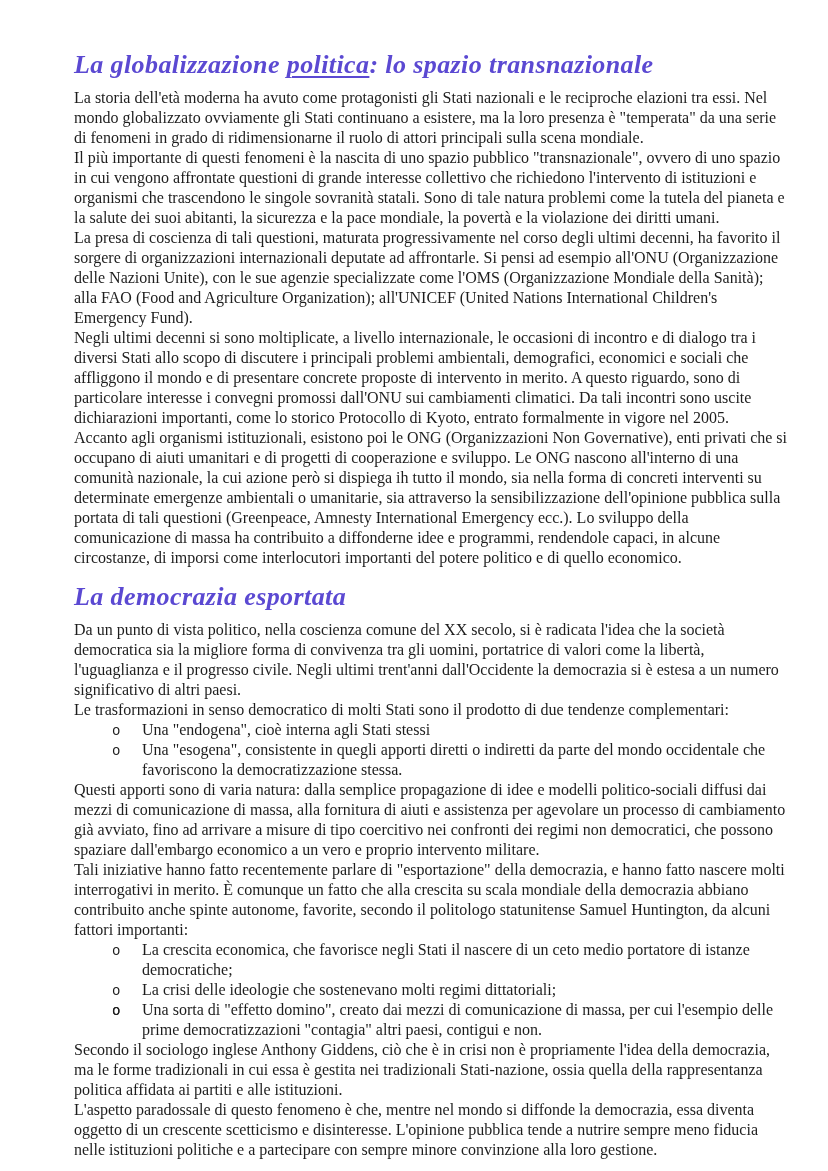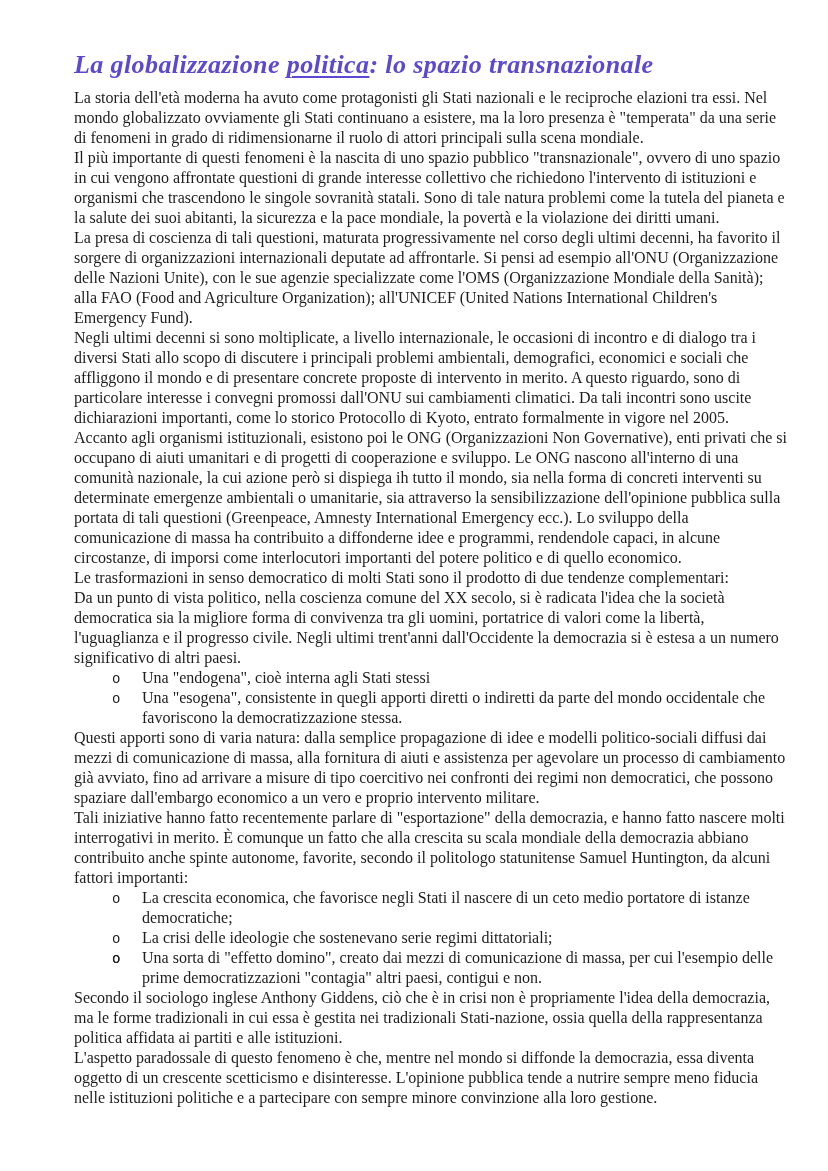--- a/index.html
+++ b/index.html
@@ -71,31 +71,32 @@
   <section>
     <h1 class="doc-heading"><span>La globalizzazione </span><span class="u">politica</span><span>: lo spazio transnazionale</span></h1>
     <p class="body-text">La storia dell'età moderna ha avuto come protagonisti gli Stati nazionali e le reciproche elazioni tra essi. Nel mondo globalizzato ovviamente gli Stati continuano a esistere, ma la loro presenza è "temperata" da una serie di fenomeni in grado di ridimensionarne il ruolo di attori principali sulla scena mondiale.</p>
     <p class="body-text">Il più importante di questi fenomeni è la nascita di uno spazio pubblico "transnazionale", ovvero di uno spazio in cui vengono affrontate questioni di grande interesse collettivo che richiedono l'intervento di istituzioni e organismi che trascendono le singole sovranità statali. Sono di tale natura problemi come la tutela del pianeta e la salute dei suoi abitanti, la sicurezza e la pace mondiale, la povertà e la violazione dei diritti umani.</p>
     <p class="body-text">La presa di coscienza di tali questioni, maturata progressivamente nel corso degli ultimi decenni, ha favorito il sorgere di organizzazioni internazionali deputate ad affrontarle. Si pensi ad esempio all'ONU (Organizzazione delle Nazioni Unite), con le sue agenzie specializzate come l'OMS (Organizzazione Mondiale della Sanità); alla FAO (Food and Agriculture Organization); all'UNICEF (United Nations International Children's Emergency Fund).</p>
     <p class="body-text">Negli ultimi decenni si sono moltiplicate, a livello internazionale, le occasioni di incontro e di dialogo tra i diversi Stati allo scopo di discutere i principali problemi ambientali, demografici, economici e sociali che affliggono il mondo e di presentare concrete proposte di intervento in merito. A questo riguardo, sono di particolare interesse i convegni promossi dall'ONU sui cambiamenti climatici. Da tali incontri sono uscite dichiarazioni importanti, come lo storico Protocollo di Kyoto, entrato formalmente in vigore nel 2005.</p>
     <p class="body-text">Accanto agli organismi istituzionali, esistono poi le ONG (Organizzazioni Non Governative), enti privati che si occupano di aiuti umanitari e di progetti di cooperazione e sviluppo. Le ONG nascono all'interno di una comunità nazionale, la cui azione però si dispiega ih tutto il mondo, sia nella forma di concreti interventi su determinate emergenze ambientali o umanitarie, sia attraverso la sensibilizzazione dell'opinione pubblica sulla portata di tali questioni (Greenpeace, Amnesty International Emergency ecc.). Lo sviluppo della comunicazione di massa ha contribuito a diffonderne idee e programmi, rendendole capaci, in alcune circostanze, di imporsi come interlocutori importanti del potere politico e di quello economico.</p>
   </section>
 
   <section>
+    <h1 class="doc-heading second"><span>La democrazia esportata</span></h1>
+    <p class="body-text">Da un punto di vista politico, nella coscienza comune del XX secolo, si è radicata l'idea che la società democratica sia la migliore forma di convivenza tra gli uomini, portatrice di valori come la libertà, l'uguaglianza e il progresso civile. Negli ultimi trent'anni dall'Occidente la democrazia si è estesa a un numero significativo di altri paesi.</p>
     <p class="body-text">Le trasformazioni in senso democratico di molti Stati sono il prodotto di due tendenze complementari:</p>
-    <p class="body-text">Da un punto di vista politico, nella coscienza comune del XX secolo, si è radicata l'idea che la società democratica sia la migliore forma di convivenza tra gli uomini, portatrice di valori come la libertà, l'uguaglianza e il progresso civile. Negli ultimi trent'anni dall'Occidente la democrazia si è estesa a un numero significativo di altri paesi.</p>
     <ul class="bullet-list">
       <li><span class="marker">o</span><span>Una "endogena", cioè interna agli Stati stessi</span></li>
       <li><span class="marker">o</span><span>Una "esogena", consistente in quegli apporti diretti o indiretti da parte del mondo occidentale che favoriscono la democratizzazione stessa.</span></li>
     </ul>
     <p class="body-text">Questi apporti sono di varia natura: dalla semplice propagazione di idee e modelli politico-sociali diffusi dai mezzi di comunicazione di massa, alla fornitura di aiuti e assistenza per agevolare un processo di cambiamento già avviato, fino ad arrivare a misure di tipo coercitivo nei confronti dei regimi non democratici, che possono spaziare dall'embargo economico a un vero e proprio intervento militare.</p>
     <p class="body-text">Tali iniziative hanno fatto recentemente parlare di "esportazione" della democrazia, e hanno fatto nascere molti interrogativi in merito. È comunque un fatto che alla crescita su scala mondiale della democrazia abbiano contribuito anche spinte autonome, favorite, secondo il politologo statunitense Samuel Huntington, da alcuni fattori importanti:</p>
     <ul class="bullet-list">
       <li><span class="marker">o</span><span>La crescita economica, che favorisce negli Stati il nascere di un ceto medio portatore di istanze democratiche;</span></li>
-      <li><span class="marker">o</span><span>La crisi delle ideologie che sostenevano serie regimi dittatoriali;</span></li>
+      <li><span class="marker">o</span><span>La crisi delle ideologie che sostenevano molti regimi dittatoriali;</span></li>
       <li><span class="marker">o</span></li>
       <li><span class="marker">o</span><span>Una sorta di "effetto domino", creato dai mezzi di comunicazione di massa, per cui l'esempio delle prime democratizzazioni "contagia" altri paesi, contigui e non.</span></li>
     </ul>
     <p class="body-text">Secondo il sociologo inglese Anthony Giddens, ciò che è in crisi non è propriamente l'idea della democrazia, ma le forme tradizionali in cui essa è gestita nei tradizionali Stati-nazione, ossia quella della rappresentanza politica affidata ai partiti e alle istituzioni.</p>
     <p class="body-text">L'aspetto paradossale di questo fenomeno è che, mentre nel mondo si diffonde la democrazia, essa diventa oggetto di un crescente scetticismo e disinteresse. L'opinione pubblica tende a nutrire sempre meno fiducia nelle istituzioni politiche e a partecipare con sempre minore convinzione alla loro gestione.</p>
   </section>
 
 </div>
 
 </body></html>

